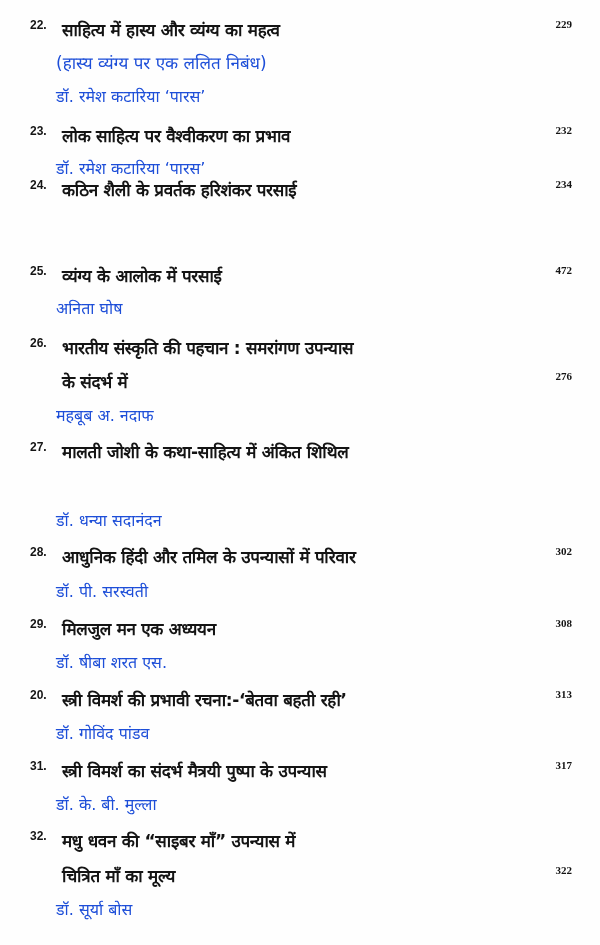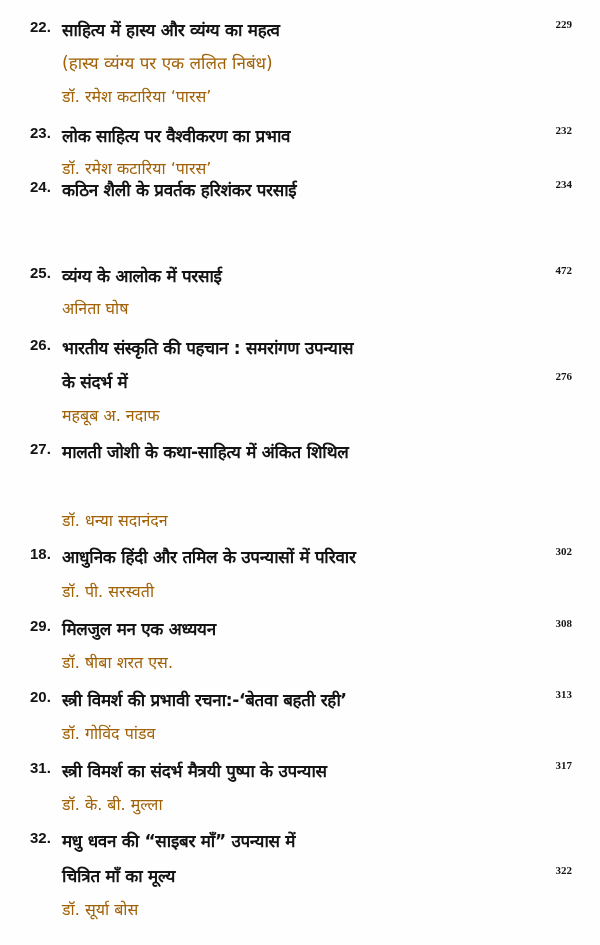--- a/index.html
+++ b/index.html
@@ -1,22 +1,22 @@
 <!DOCTYPE html>
 <html><head>
   <meta charset="utf-8">
   <style>
     html, body { margin: 0; padding: 0; background: #ffffff; }
     body { width: 600px; height: 945px; overflow: hidden; position: relative;
       font-family: "DejaVu Sans", "Liberation Sans", sans-serif; color: #141414; }
     .page { position: absolute; left: 0; top: 0; width: 600px; height: 945px; background: #fefefe; }
     .line { position: absolute; left: 0; width: 600px; height: 30px; }
-    .num { position: absolute; left: 30px; font-weight: bold; font-size: 15px; font-family: "Liberation Sans", sans-serif; }
+    .num { position: absolute; left: 30px; font-weight: bold; font-size: 12px; font-family: "Liberation Sans", sans-serif; }
     .title { position: absolute; left: 62px; font-weight: bold; font-size: 17px; white-space: nowrap; letter-spacing: -0.3px; }
-    .author { position: absolute; left: 62px; font-size: 16px; white-space: nowrap; color: #a16207; }
+    .author { position: absolute; left: 56px; font-size: 16px; white-space: nowrap; color: #1d4ed8; }
     .page-no { position: absolute; right: 28px; font-weight: bold; font-size: 11px; font-family: Liberation Serif, serif; }
   </style>
 </head>
 <body>
 
 <div class="page">
 
   <div class="line" style="top:18px">
     <span class="num">22.</span>
     <span class="title">साहित्य में हास्य और व्यंग्य का महत्व</span>
@@ -67,21 +67,21 @@
 
   <div class="line" style="top:440px">
     <span class="num">27.</span>
     <span class="title">मालती जोशी के कथा-साहित्य में अंकित शिथिल</span>
   </div>
   <div class="line" style="top:509px">
     <span class="author">डॉ. धन्या सदानंदन</span>
   </div>
 
   <div class="line" style="top:545px">
-    <span class="num">18.</span>
+    <span class="num">28.</span>
     <span class="title">आधुनिक हिंदी और तमिल के उपन्यासों में परिवार</span>
     <span class="page-no">302</span>
   </div>
   <div class="line" style="top:580px">
     <span class="author">डॉ. पी. सरस्वती</span>
   </div>
 
   <div class="line" style="top:617px">
     <span class="num">29.</span>
     <span class="title">मिलजुल मन एक अध्ययन</span>

